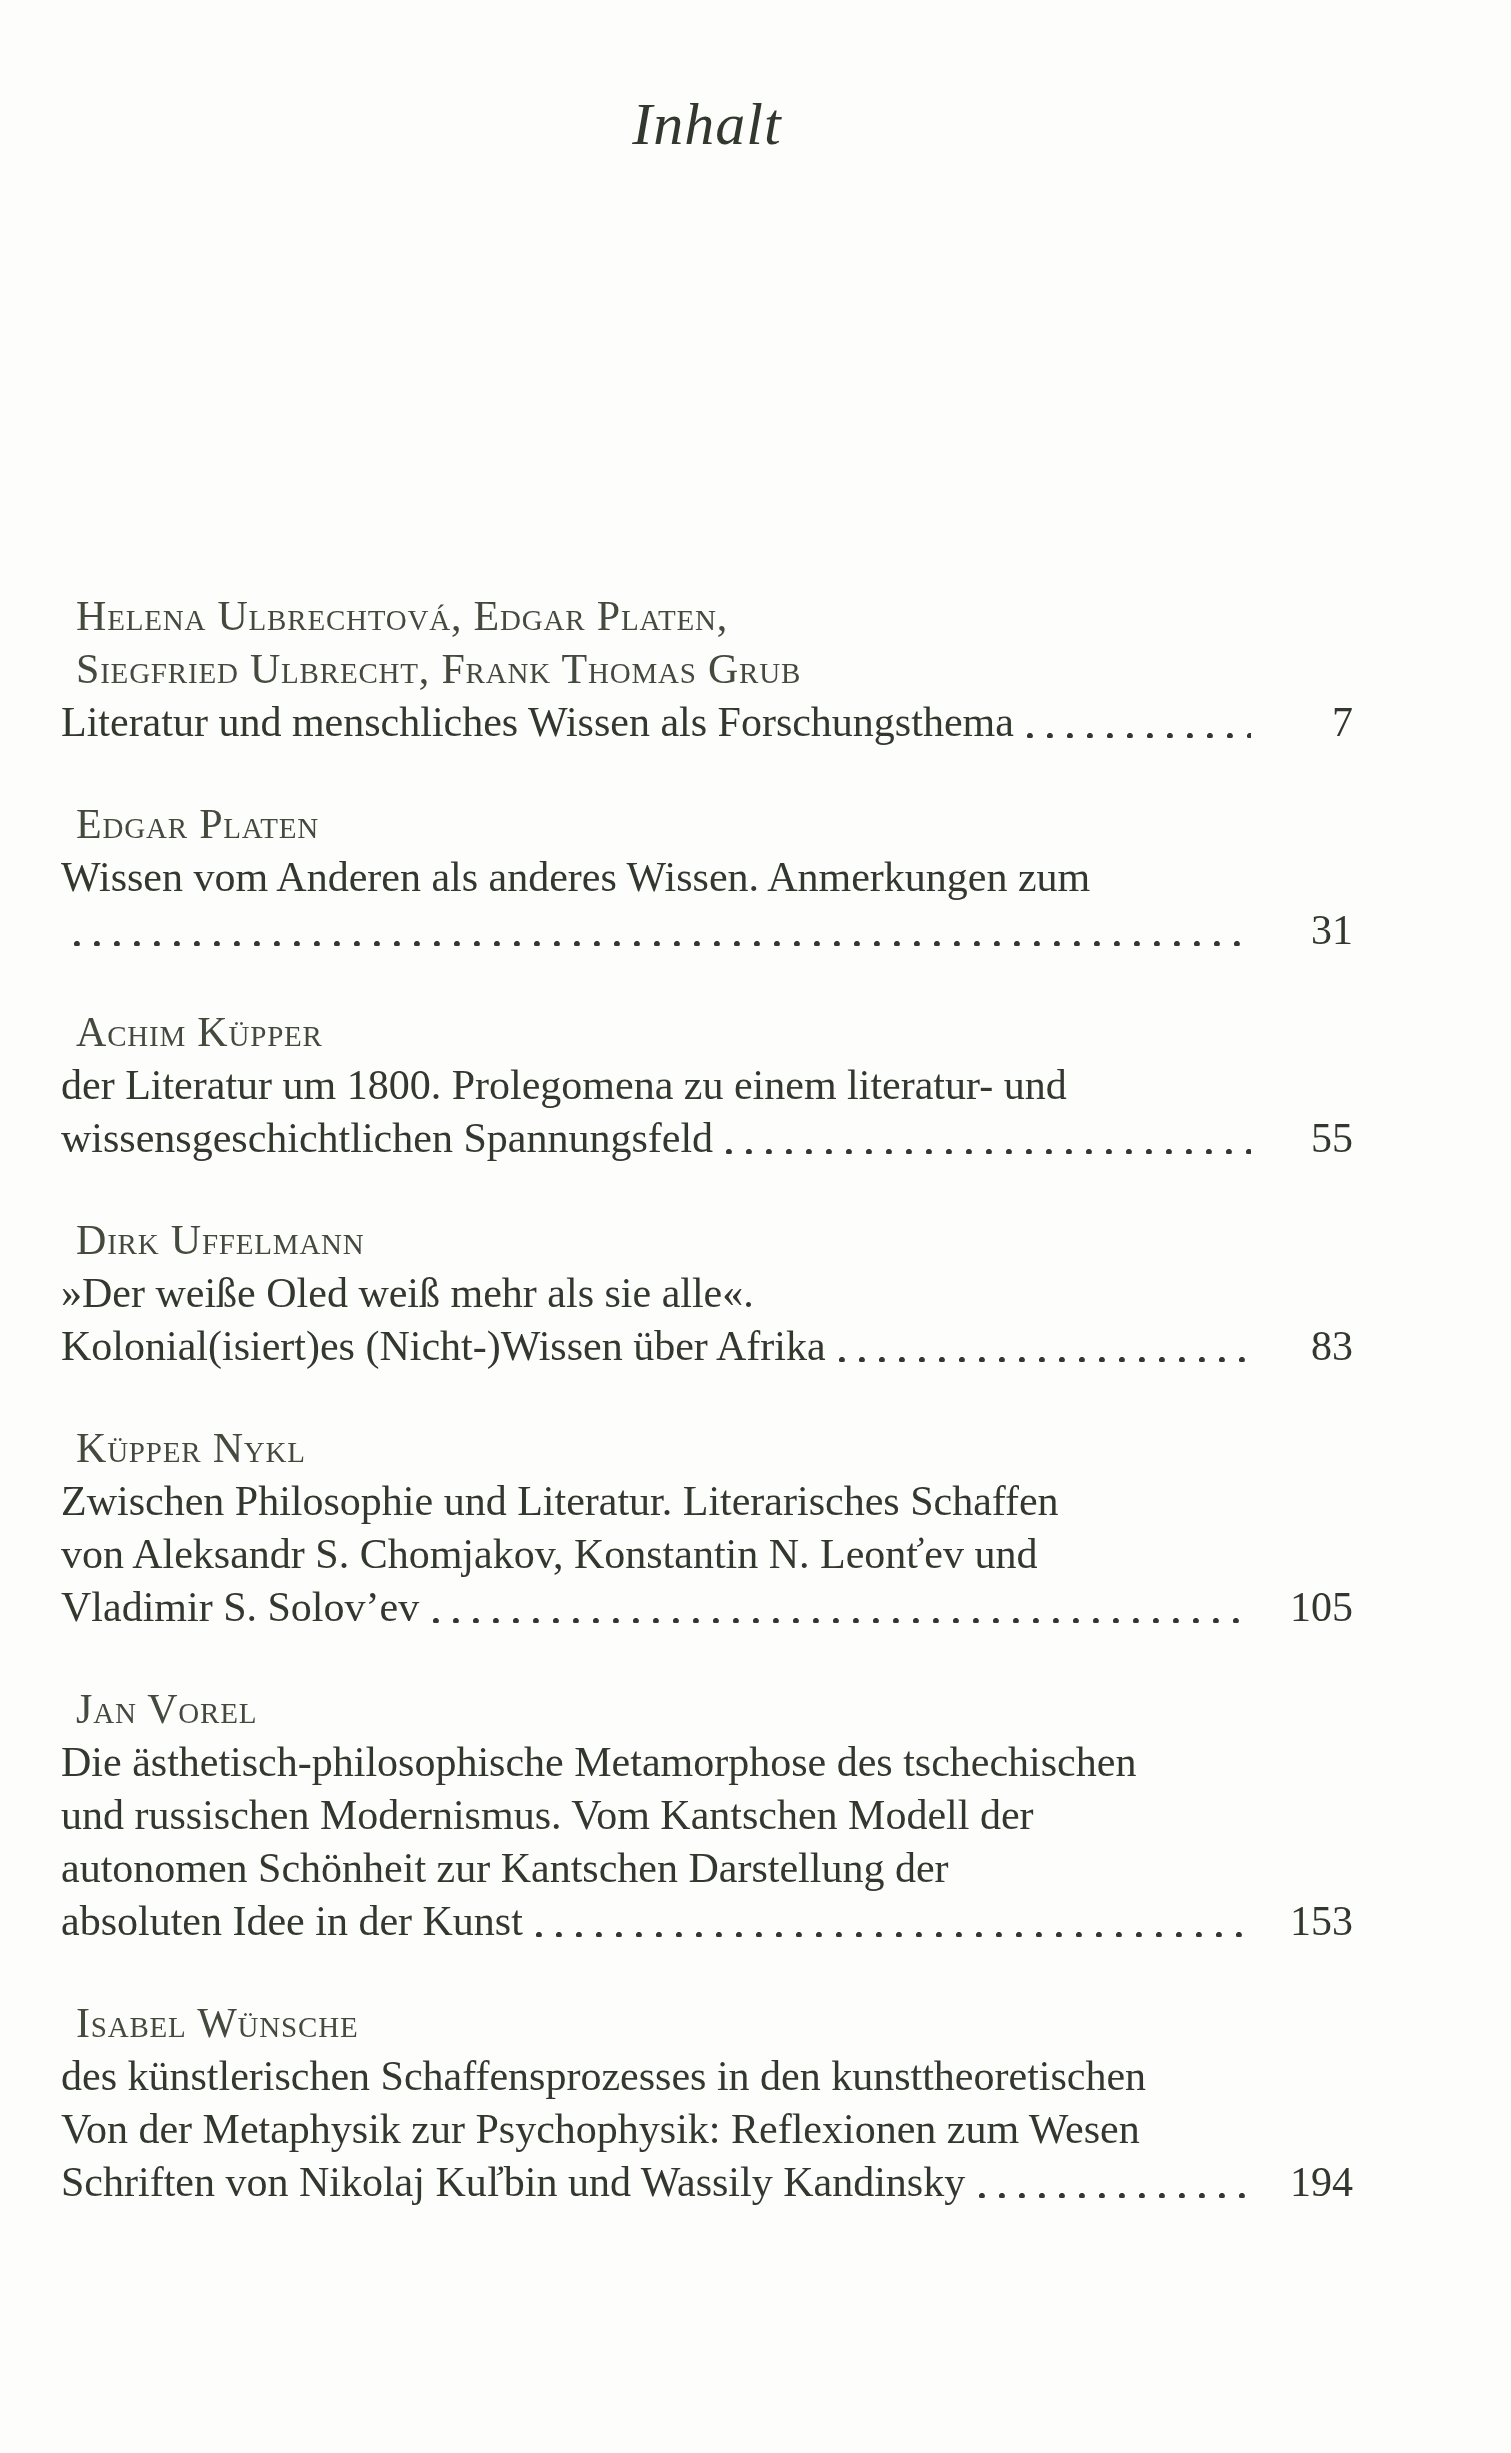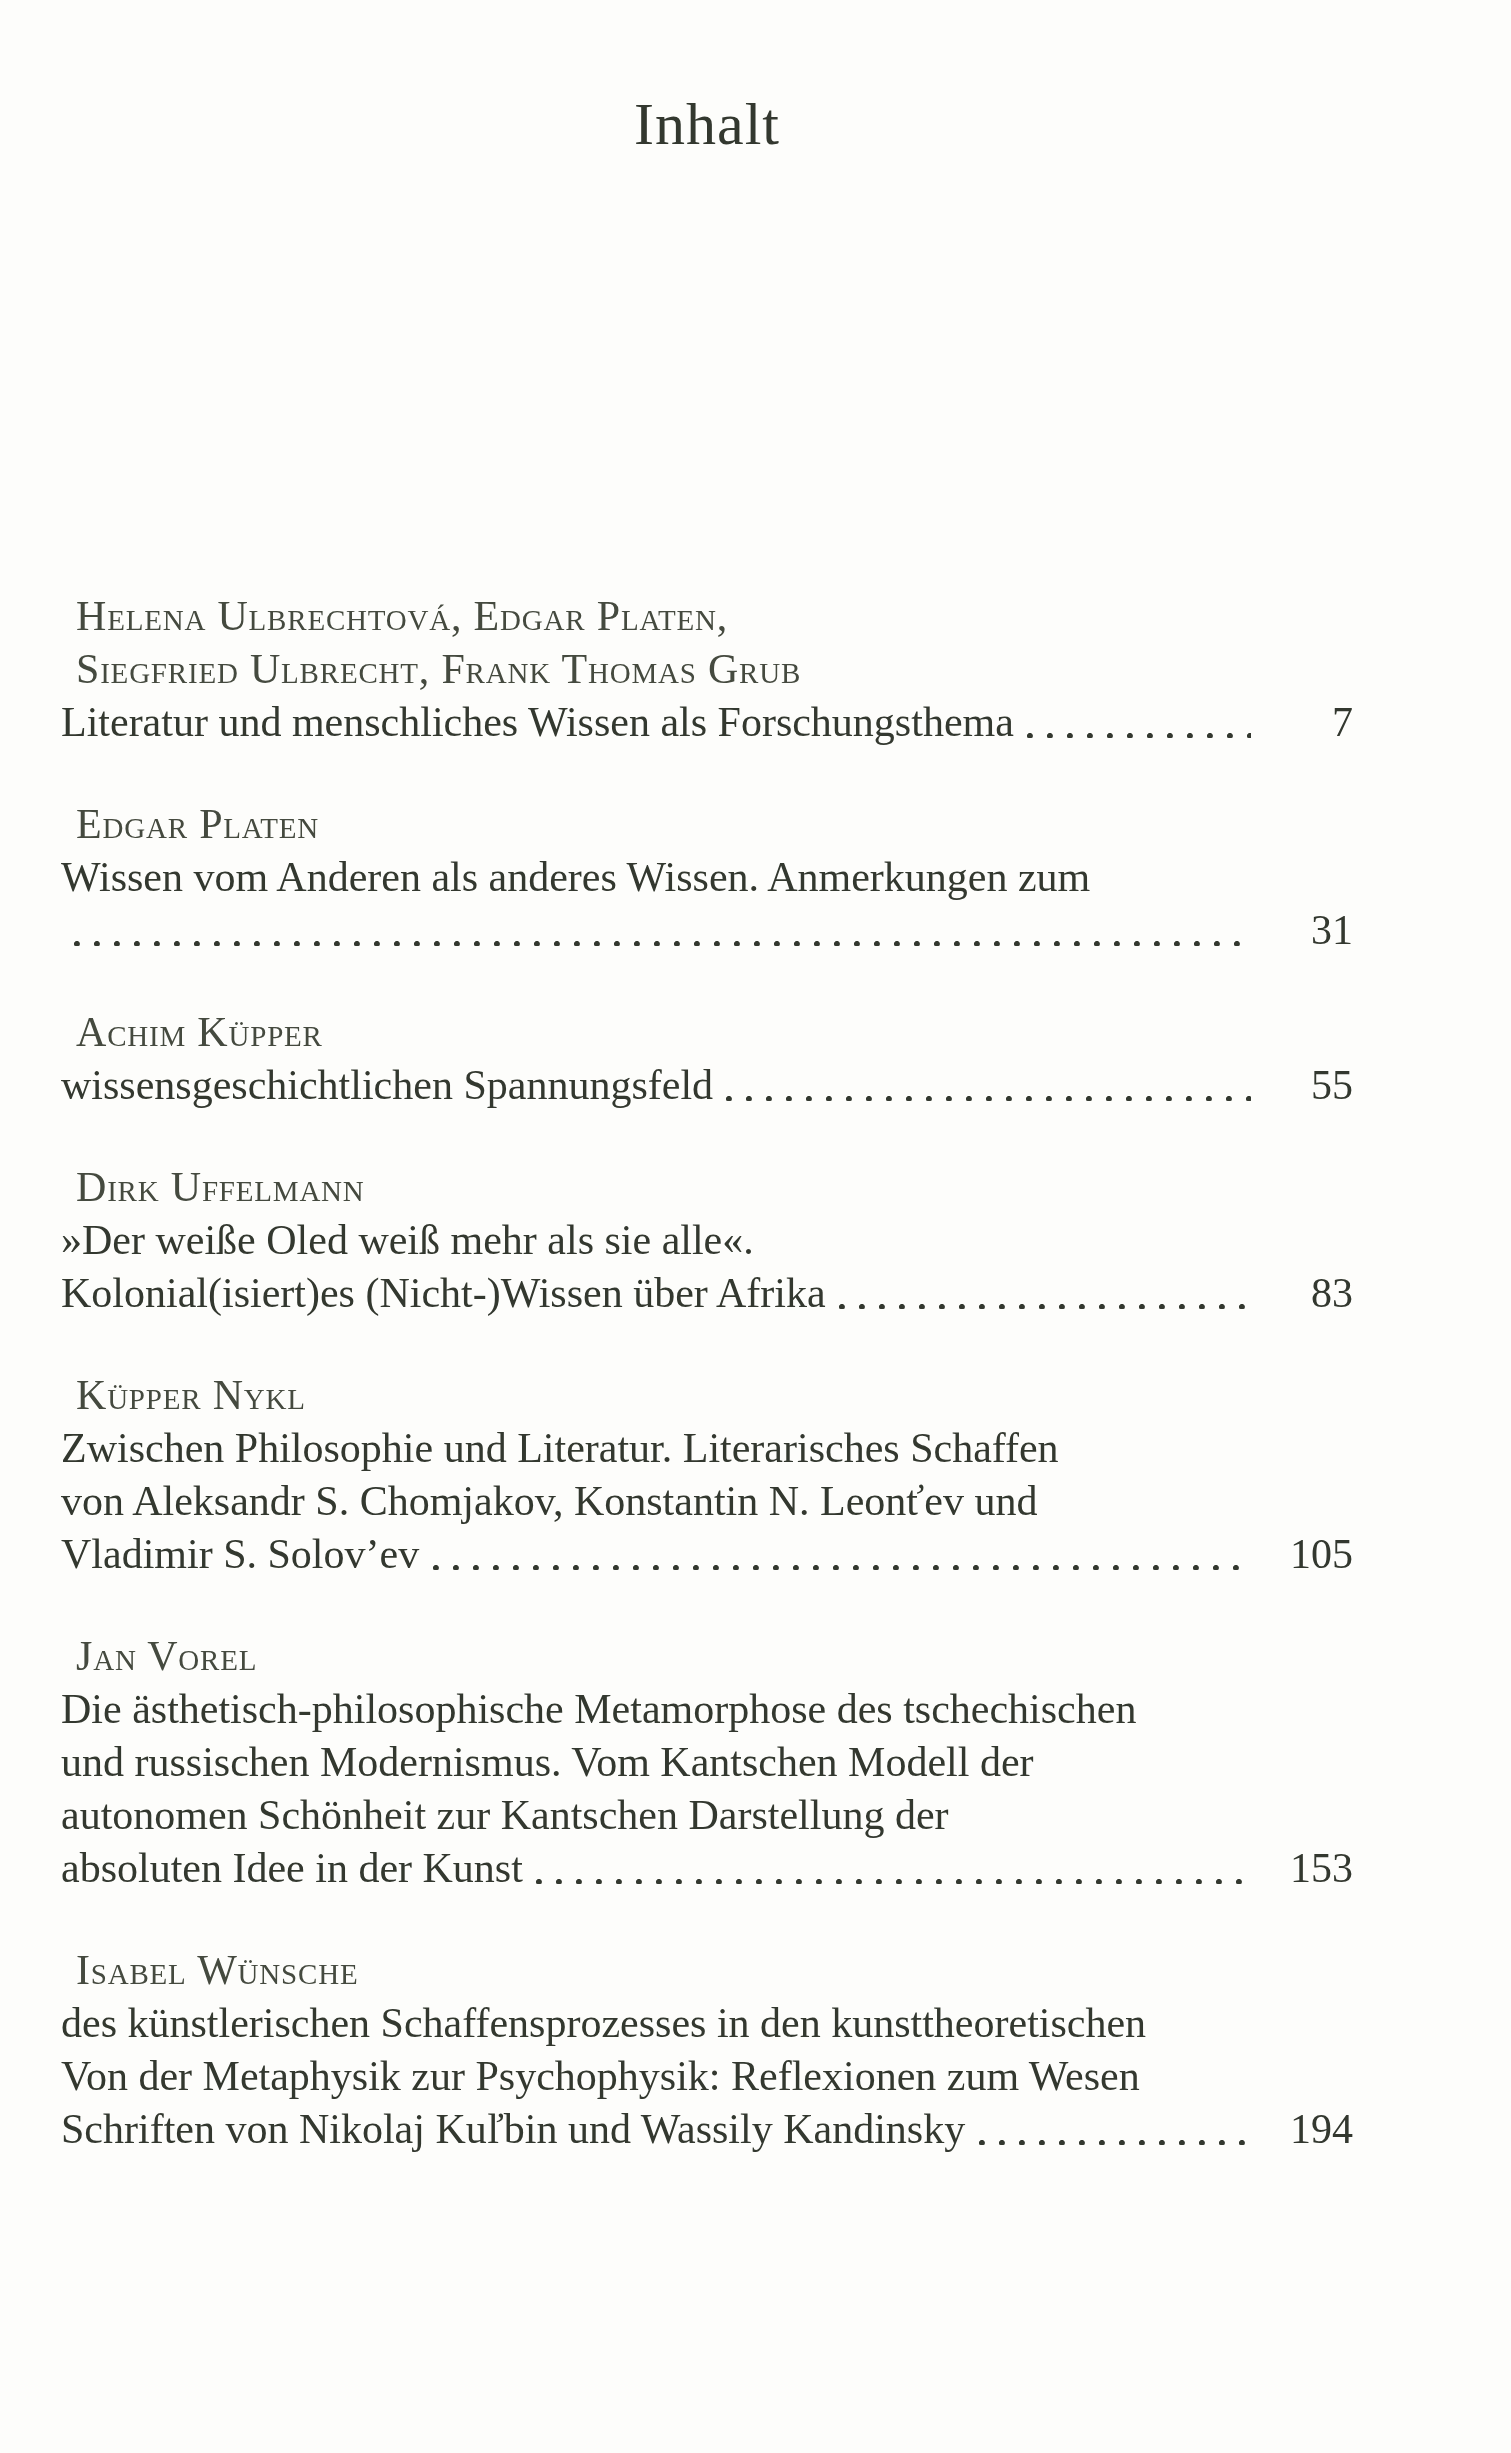--- a/index.html
+++ b/index.html
@@ -21,20 +21,21 @@
     box-sizing: border-box;
     padding: 0 158px 0 61px;
   }
   .doc-title {
     margin-top: 85px;
     font-size: 60px;
     line-height: 79px;
     text-align: center;
     color: var(--text-color, #2f342c);
     letter-spacing: 1px;
+    font-style: italic;
   }
   .toc-list {
     margin-top: 426px;
   }
   .toc-entry {
     margin-bottom: 49px;
     font-size: 42px;
     line-height: 53px;
   }
   .author-line {
@@ -109,20 +110,21 @@
             <span class="page-num">31</span>
           </div>
         </div>
   </div>
 
   <div class="toc-entry">
     <div>
           <div class="author-line">Achim Küpper</div>
         </div>
     <div>
+          <div class="title-line">der Literatur um 1800. Prolegomena zu einem literatur- und</div>
           <div class="title-line last">
             <span class="title-text">wissensgeschichtlichen Spannungsfeld</span>
             <span class="leader"></span>
             <span class="page-num">55</span>
           </div>
         </div>
   </div>
 
   <div class="toc-entry">
     <div>

